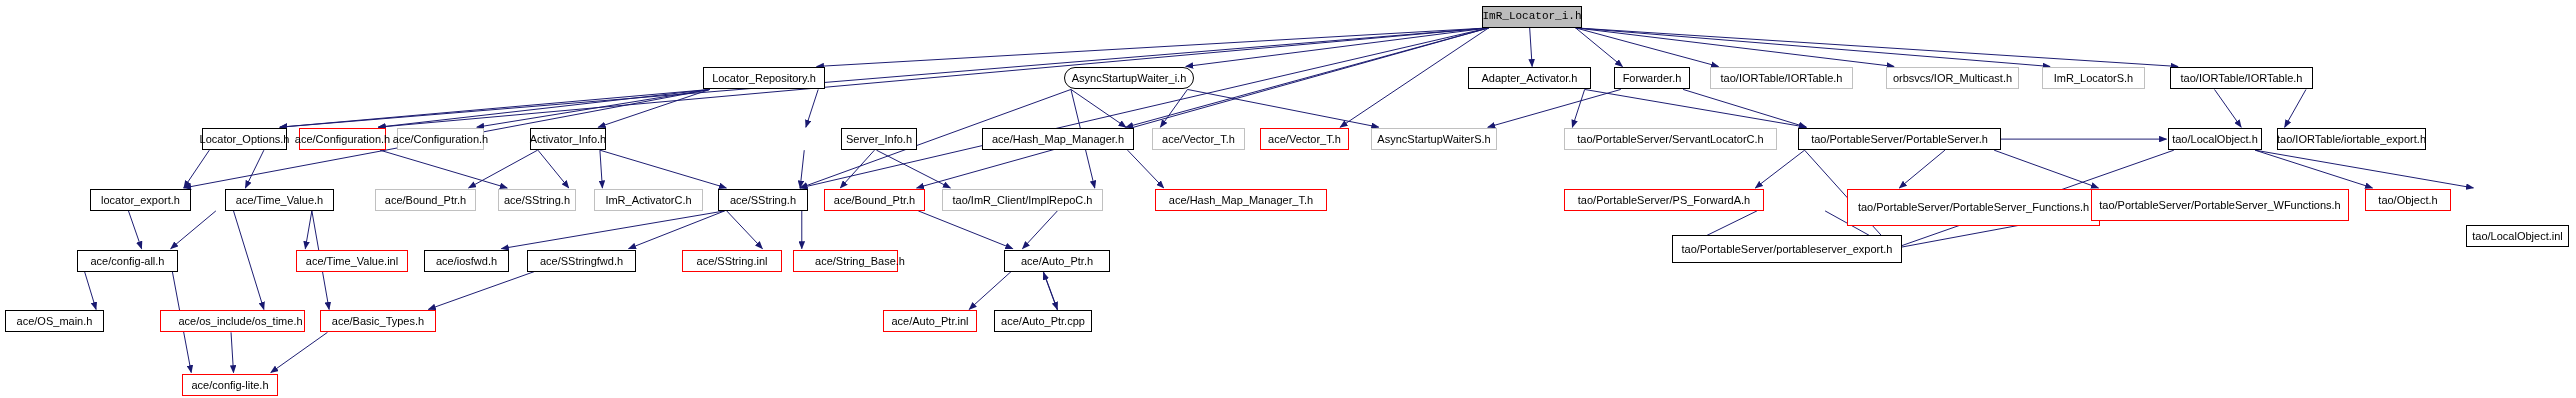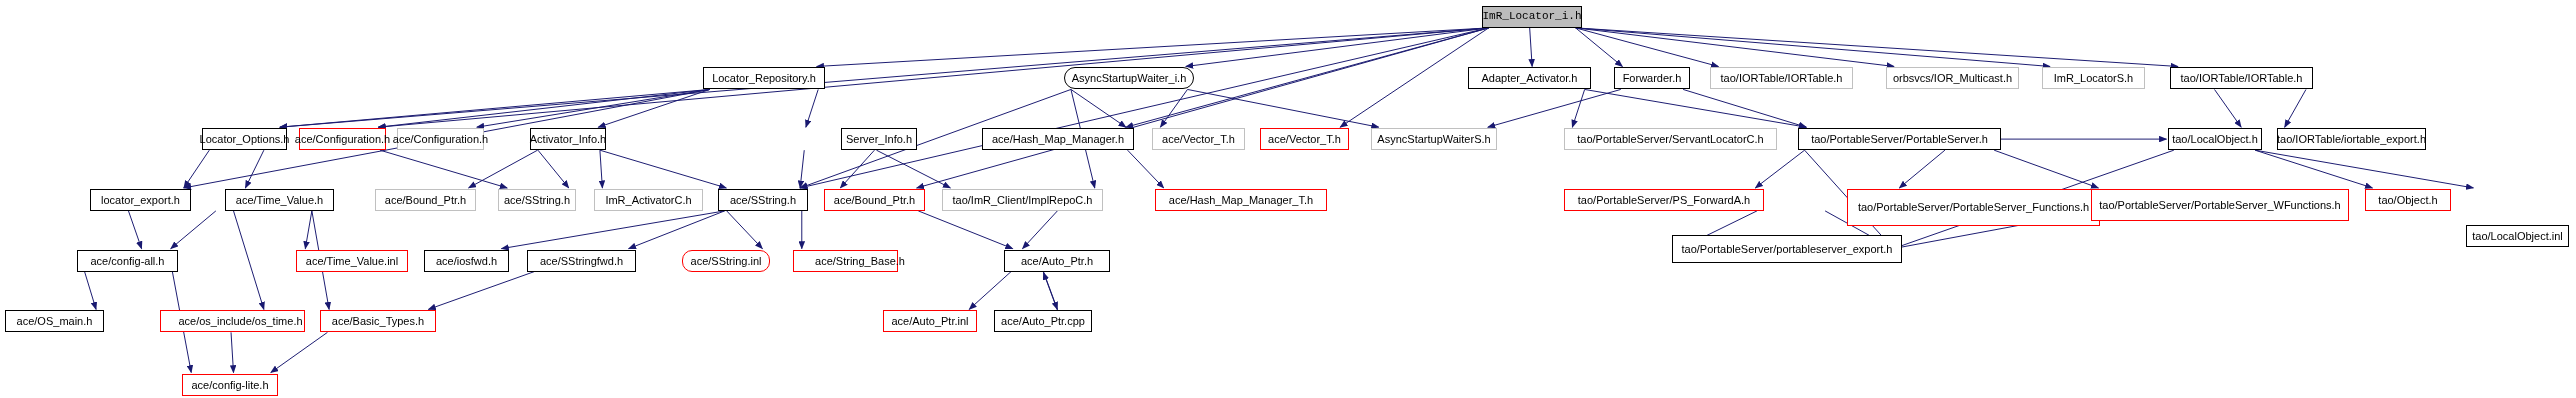--- a/index.html
+++ b/index.html
@@ -158,21 +158,21 @@
       <div class="node border-red" style="left: 1155px; top: 189px; width: 172px; height: 22px;">ace/Hash_Map_Manager_T.h</div>
       <div class="node border-red" style="left: 1564px; top: 189px; width: 200px; height: 22px;">tao/PortableServer/PS_ForwardA.h</div>
       <div class="node border-red" style="left: 1819px; top: 189px; width: 253px; height: 37px; margin-left: 28px;">tao/PortableServer/PortableServer_Functions.h</div>
       <div class="node border-red" style="left: 2091px; top: 189px; width: 258px; height: 32px;">tao/PortableServer/PortableServer_WFunctions.h</div>
       <div class="node border-red" style="left: 2365px; top: 189px; width: 86px; height: 22px;">tao/Object.h</div>
       <div class="node border-black" style="left: 2466px; top: 189px; width: 103px; height: 22px; margin-top: 36px;">tao/LocalObject.inl</div>
       <div class="node border-black" style="left: 77px; top: 250px; width: 101px; height: 22px;">ace/config-all.h</div>
       <div class="node border-red" style="left: 296px; top: 250px; width: 112px; height: 22px;">ace/Time_Value.inl</div>
       <div class="node border-black" style="left: 424px; top: 250px; width: 85px; height: 22px;">ace/iosfwd.h</div>
       <div class="node border-black" style="left: 527px; top: 250px; width: 109px; height: 22px;">ace/SStringfwd.h</div>
-      <div class="node border-red" style="left: 682px; top: 250px; width: 88px; height: 22px; border-radius: 10px;">ace/SString.inl</div>
+      <div class="node border-red" style="left: 682px; top: 250px; width: 100px; height: 22px;">ace/SString.inl</div>
       <div class="node border-red" style="left: 793px; top: 250px; width: 105px; height: 22px; padding-left: 29px;">ace/String_Base.h</div>
       <div class="node border-black" style="left: 1004px; top: 250px; width: 106px; height: 22px;">ace/Auto_Ptr.h</div>
       <div class="node border-black" style="left: 1672px; top: 235px; width: 230px; height: 28px;">tao/PortableServer/portableserver_export.h</div>
       <div class="node border-black" style="left: 5px; top: 310px; width: 99px; height: 22px;">ace/OS_main.h</div>
       <div class="node border-red" style="left: 160px; top: 310px; width: 145px; height: 22px; padding-left: 16px;">ace/os_include/os_time.h</div>
       <div class="node border-red" style="left: 320px; top: 310px; width: 116px; height: 22px;">ace/Basic_Types.h</div>
       <div class="node border-red" style="left: 883px; top: 310px; width: 94px; height: 22px;">ace/Auto_Ptr.inl</div>
       <div class="node border-black" style="left: 994px; top: 310px; width: 98px; height: 22px;">ace/Auto_Ptr.cpp</div>
       <div class="node border-red" style="left: 182px; top: 374px; width: 96px; height: 22px;">ace/config-lite.h</div>
     </div>

